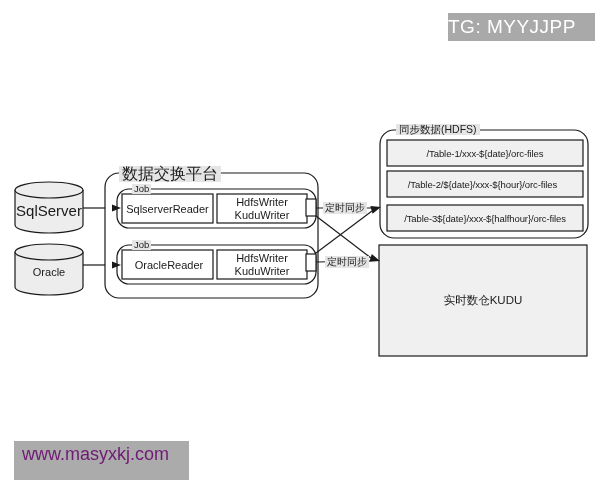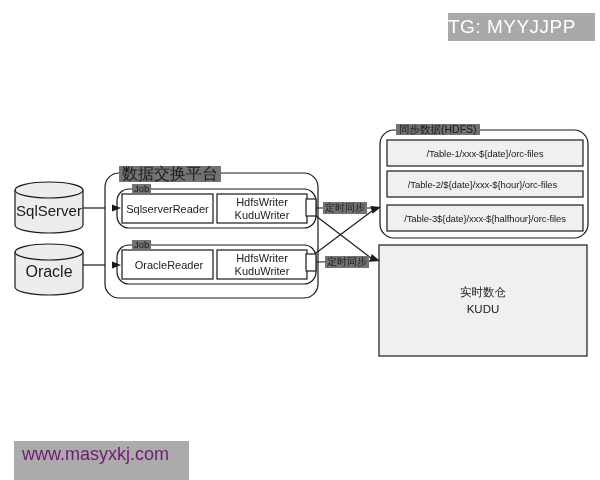--- a/index.html
+++ b/index.html
@@ -1,21 +1,21 @@
 <!DOCTYPE html>
 <html><head>
 <meta charset="utf-8">
 <style>
   html,body{margin:0;padding:0;background:#fff;}
   .canvas{
     position:relative;width:600px;height:480px;background:#ffffff;overflow:hidden;
     font-family:"Liberation Sans","DejaVu Sans",sans-serif;color:#1a1a1a;
   }
   svg{position:absolute;left:0;top:0;}
-  .lbl{position:absolute;background:#737373;line-height:1;white-space:nowrap;padding:0 3px;}
+  .lbl{position:absolute;background:#e5e5e5;line-height:1;white-space:nowrap;padding:0 3px;}
   .boxtext{position:absolute;display:flex;align-items:center;justify-content:center;text-align:right;white-space:nowrap;border-radius:8px;}
   .badge{
     position:absolute;left:448px;top:13px;width:147px;height:28px;
     background:#a9a9a9;color:#ffffff;font-size:19px;line-height:28px;
     box-sizing:border-box;letter-spacing:0.5px;white-space:nowrap;
   }
   .wmbar{
     position:absolute;left:14px;top:441px;width:175px;height:42px;
     background:#ababab;color:#701a75;font-size:18px;line-height:27px;
     padding-left:8px;box-sizing:border-box;white-space:nowrap;
@@ -71,21 +71,21 @@
     </g>
     <g fill="#1a1a1a" stroke="none">
       <polygon points="121,208 112,204.5 112,211.5"></polygon>
       <polygon points="121,265 112,261.5 112,268.5"></polygon>
       <polygon points="381,207 372.6,213.7 370.3,206.1"></polygon>
       <polygon points="380,261 369.3,261.7 371.8,254.1"></polygon>
     </g>
   </svg>
 
   <div class="boxtext" style="left:15px;top:196px;width:68px;height:28px;font-size:15px;">SqlServer</div>
-  <div class="boxtext" style="left:15px;top:258px;width:68px;height:28px;font-size:16px;">Oracle</div>
+  <div class="boxtext" style="left:15px;top:258px;width:68px;height:28px;font-size:11px;">Oracle</div>
 
   <div class="lbl" style="left:119px;top:166px;font-size:16px;">数据交换平台</div>
 
   <div class="lbl jobl" style="left:132px;top:184px;">Job</div>
   <div class="boxtext" style="left:122px;top:194px;width:91px;height:29px;font-size:11px;">SqlserverReader</div>
   <div class="boxtext" style="left:217px;top:194px;width:90px;height:29px;font-size:11px;flex-direction:column;line-height:13px;">
     <span>HdfsWriter</span>
     <span>KuduWriter</span>
   </div>
 
@@ -98,21 +98,21 @@
 
   <div class="lbl sync" style="left:323px;top:202px;">定时同步</div>
   <div class="lbl sync" style="left:325px;top:256px;">定时同步</div>
 
   <div class="lbl" style="left:396px;top:124px;font-size:10.5px;">同步数据(HDFS)</div>
 
   <div class="boxtext path-box" style="left:387px;top:140px;width:196px;height:26px;">/Table-1/xxx-${date}/orc-files</div>
   <div class="boxtext path-box" style="left:387px;top:171px;width:191px;height:26px;">/Table-2/${date}/xxx-${hour}/orc-files</div>
   <div class="boxtext path-box" style="left:387px;top:205px;width:196px;height:26px;">/Table-3${date}/xxx-${halfhour}/orc-files</div>
 
-  <div class="boxtext" style="left:379px;top:245px;width:208px;height:111px;font-size:11.5px;flex-direction:column;line-height:17px;">
+  <div class="boxtext" style="left:379px;top:245px;width:208px;height:111px;font-size:11.5px;flex-direction:row;line-height:17px;">
     <span>实时数仓</span>
     <span>KUDU</span>
   </div>
 
   <div class="badge">TG: MYYJJPP</div>
   <div class="wmbar">www.masyxkj.com</div>
 
 </div>
 
 </body></html>

